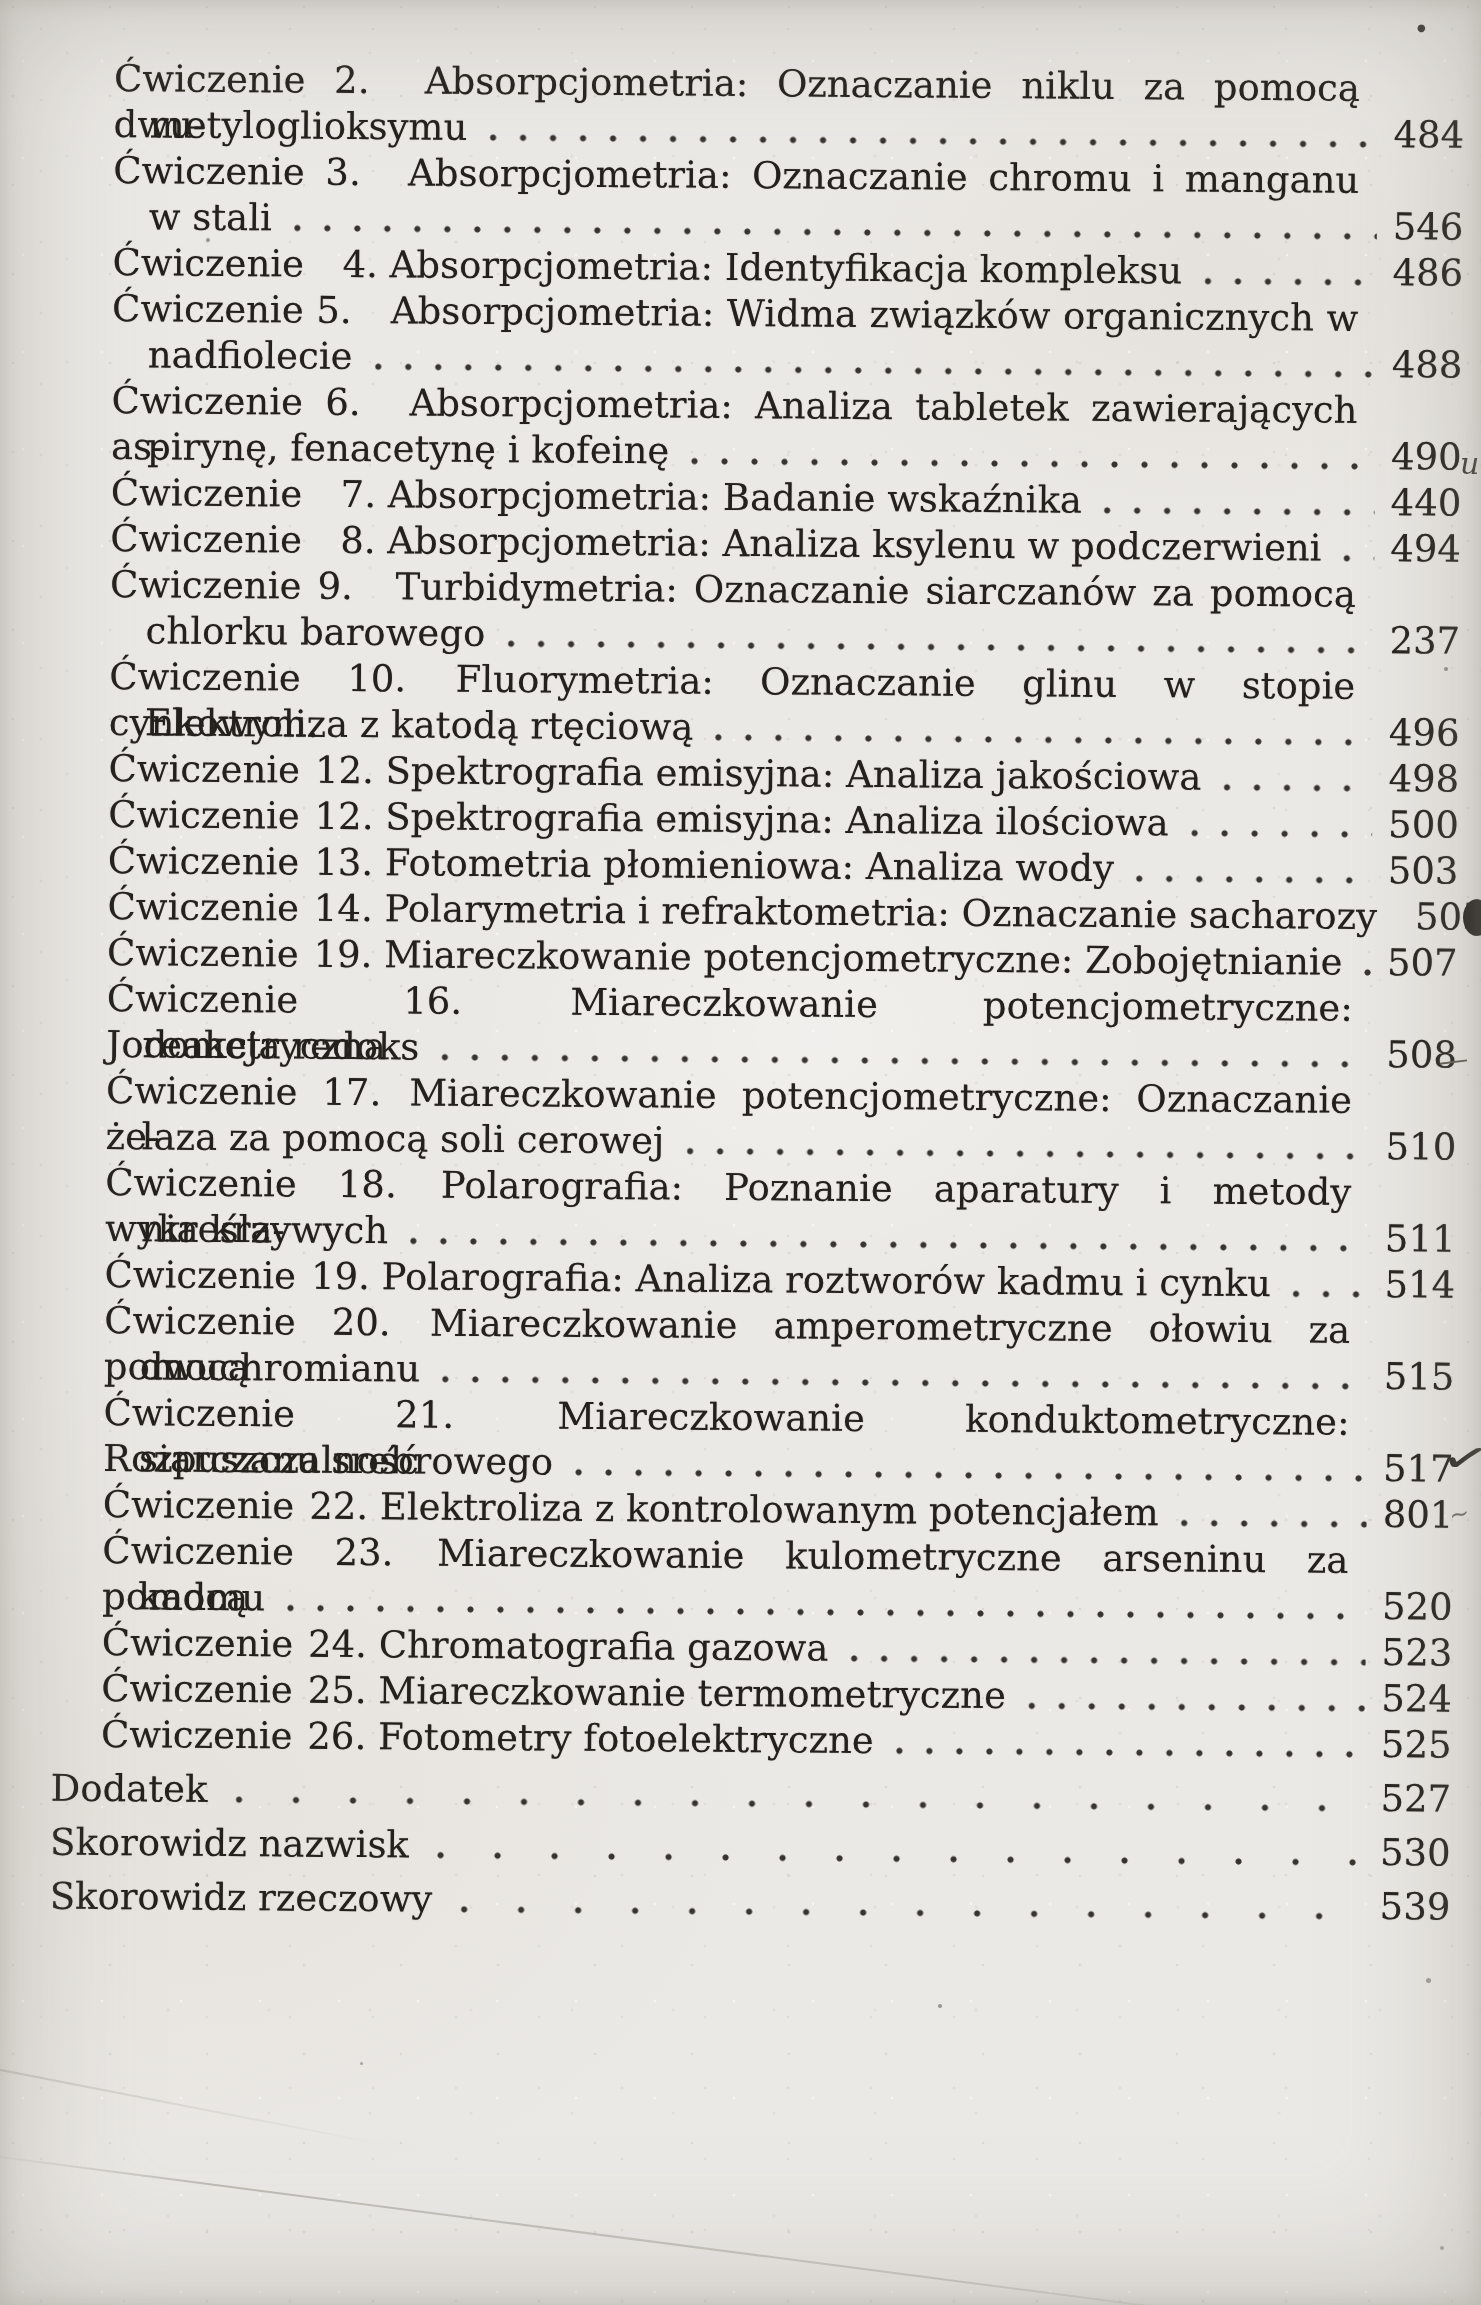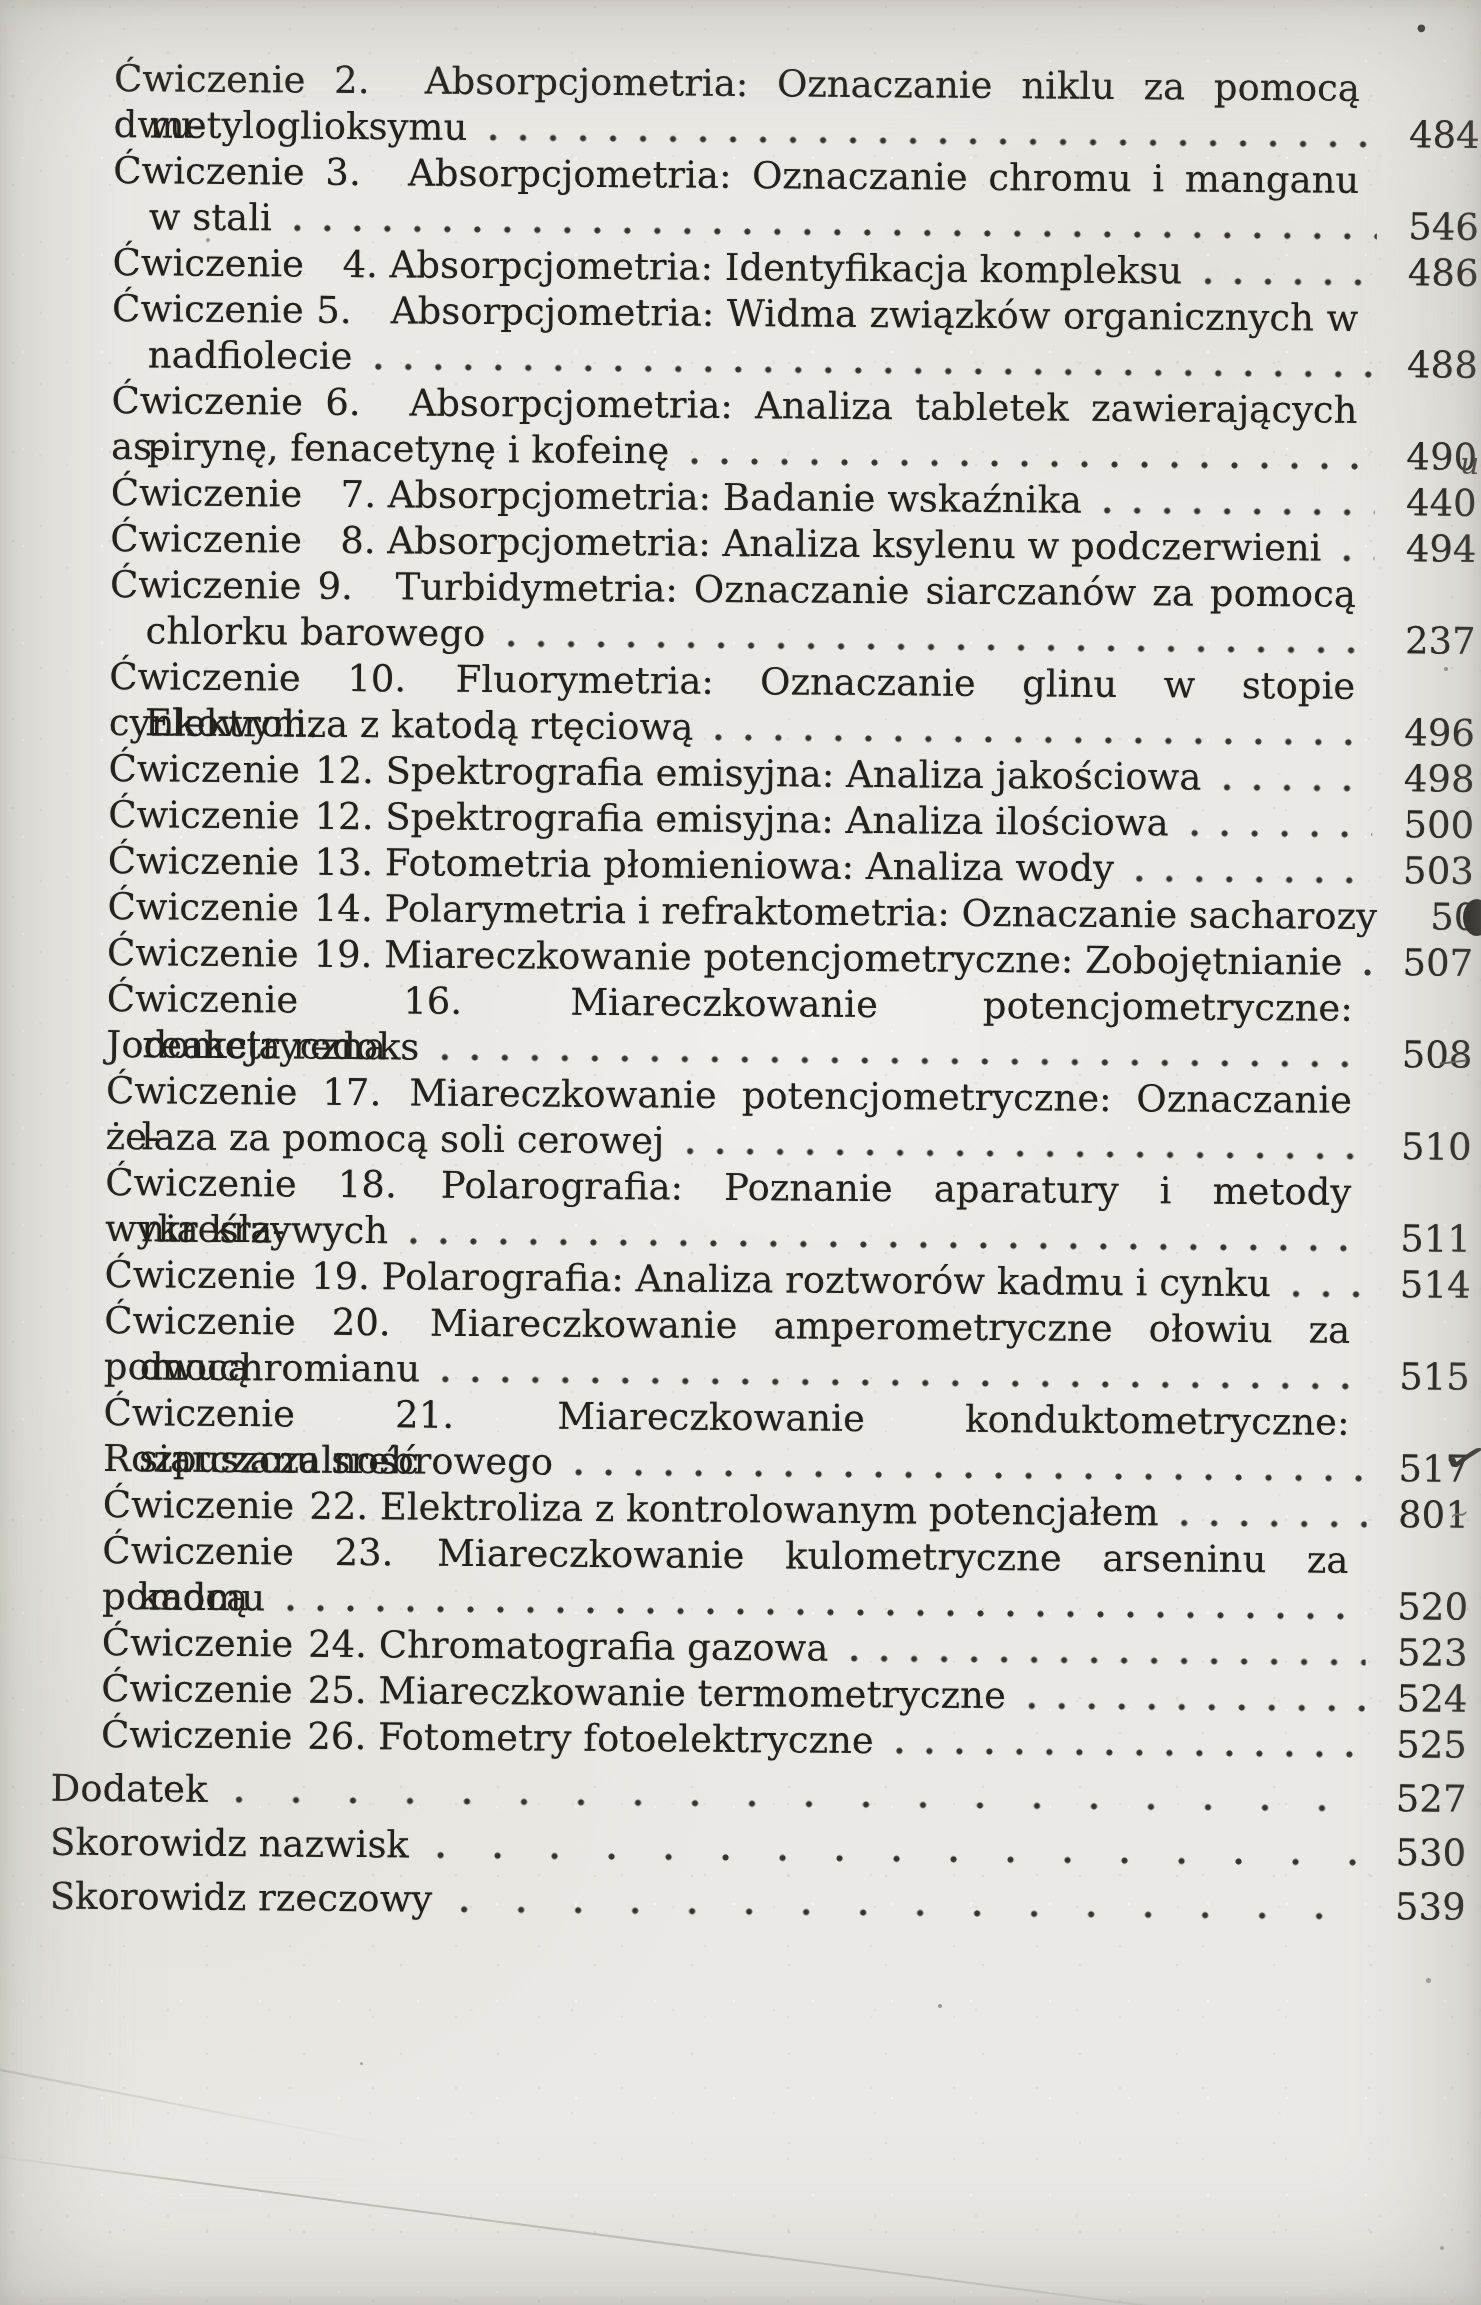--- a/index.html
+++ b/index.html
@@ -33,21 +33,21 @@
   .prefix{white-space:pre;}
   .num{display:inline-block;width:62px;text-align:right;}
   .bodytext{white-space:pre;}
   .justify .bodytext{white-space:normal;}
   .textwrap{flex:0 0 auto;}
   .leader{flex:1 1 auto;height:9px;align-self:flex-end;margin:0 16px 9px 22px;
     background-image:radial-gradient(circle at 3.5px 4.5px, rgba(40,37,32,0.92) 2.6px, rgba(40,37,32,0) 3.5px);
     background-size:30px 9px;background-repeat:repeat-x;background-position:left center;}
   .root .leader{background-size:57px 9px;margin-left:28px;}
   .leader.nodots{background:none;}
-  .page{flex:0 0 86px;width:86px;text-align:right;}
+  .page{flex:0 0 86px;width:86px;text-align:left;}
   
   .mark{position:absolute;white-space:pre;}
   .speck-top-right{left:1417px;top:22px;font-size:10px;color:#34312c;}
   .stray-letter{left:1460px;top:446px;font-size:30px;color:#3a3731;font-style:italic;}
   .ink-blob{left:1461px;top:893px;font-size:36px;color:#1f1c18;transform:scaleY(1.35);}
   .pencil-dash{left:1438px;top:1042px;font-size:30px;color:#5d594f;transform:rotate(-7deg);}
   .pencil-check{left:1440px;top:1430px;font-size:42px;color:#2d2a25;transform:rotate(8deg) scaleX(1.5);transform-origin:left center;}
   .pencil-scribble{left:1449px;top:1500px;font-size:24px;color:#716d64;transform:rotate(-12deg);}
   
   .crease{position:absolute;pointer-events:none;}

